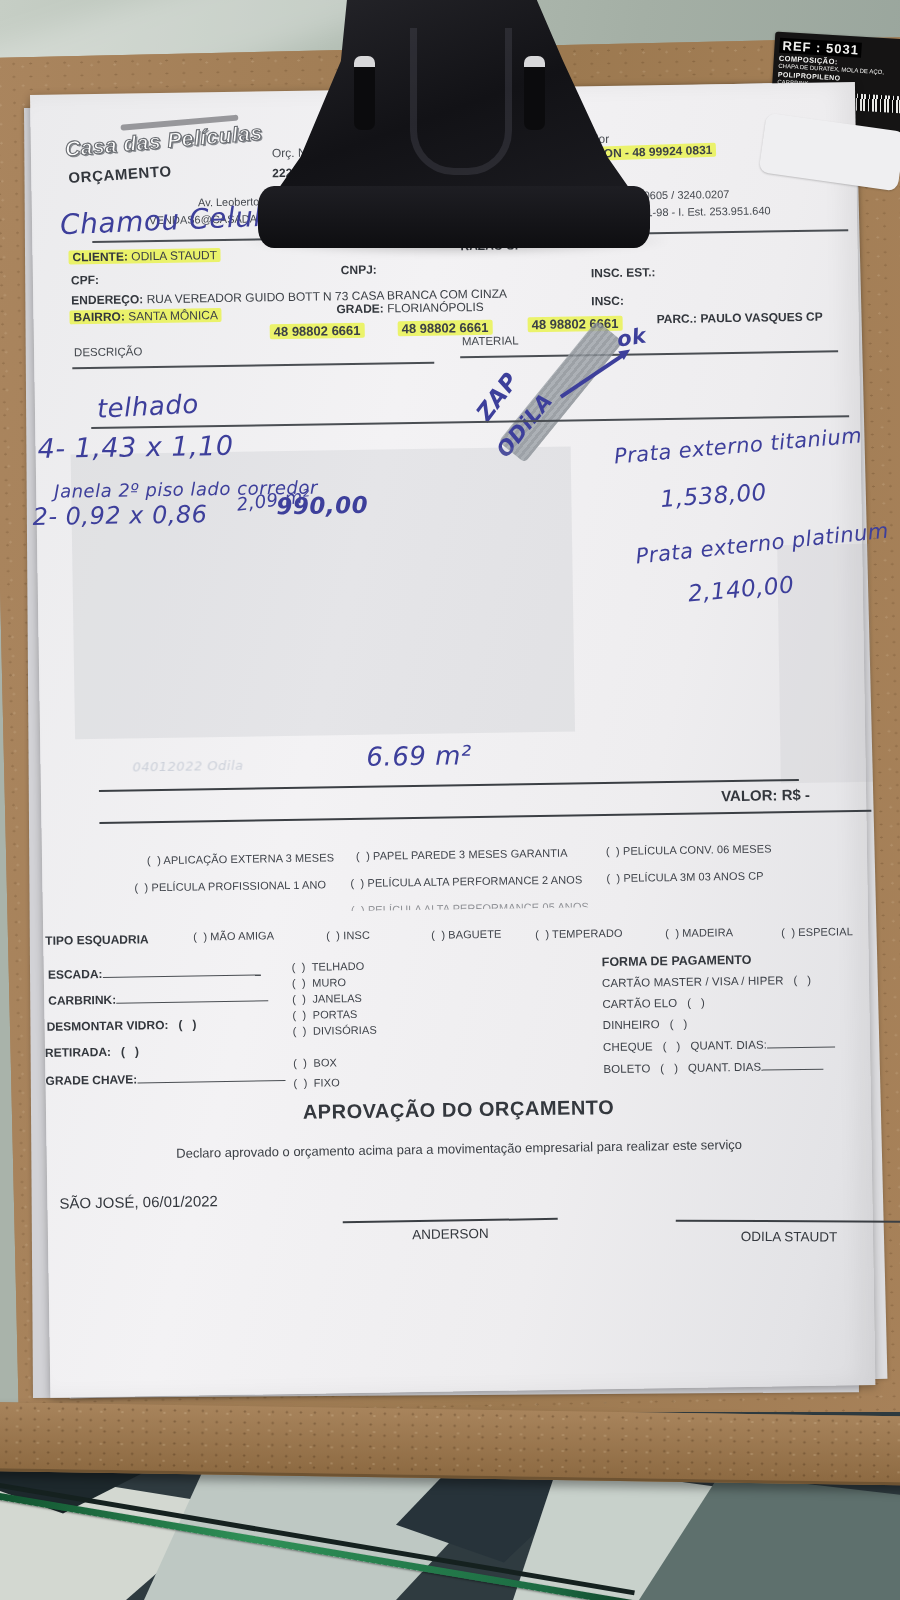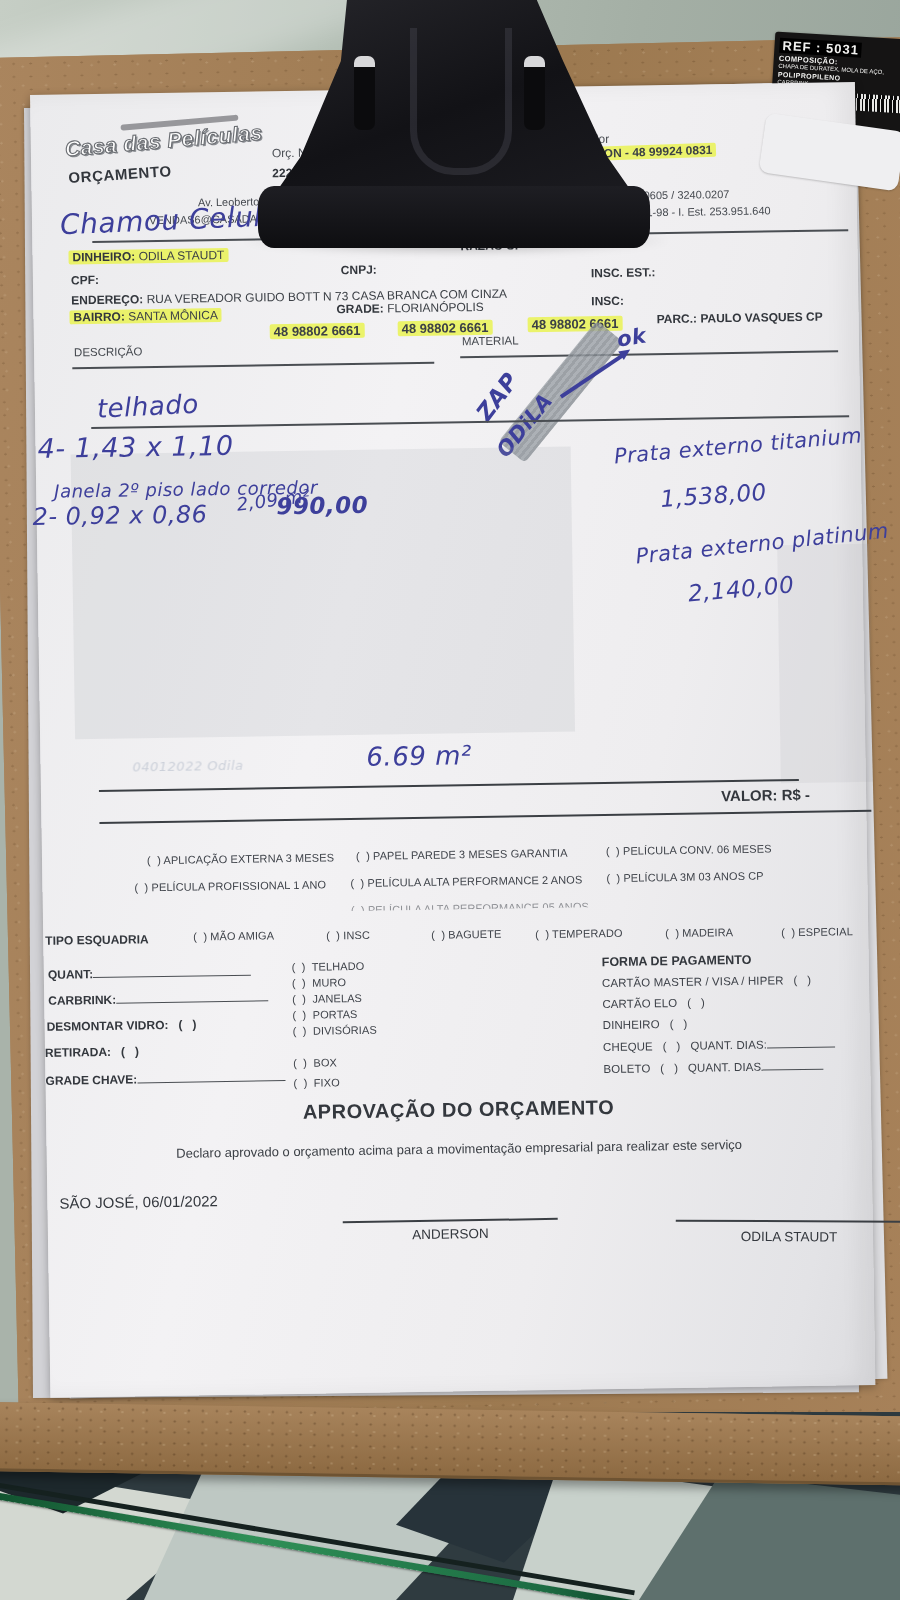--- a/index.html
+++ b/index.html
@@ -143,21 +143,21 @@
     <div class="a" style="left:527px;top:46px;color:#4a4e54;" data-bind="header.fields.3.label">Vendedor</div>
     <div class="a lbl" style="left:241px;top:75px;" data-bind="header.fields.0.value">22200</div>
     <div class="a" style="left:332px;top:72px;color:#44484e;" data-bind="header.fields.1.value">06/01/2022</div>
     <div class="a hl" style="left:518px;top:60px;font-weight:600;font-size:12px;color:#3c4046;transform:rotate(-1deg);" data-bind="header.fields.3.value">ANDERSON - 48 99924 0831</div>
 
     <div class="a" style="left:62px;top:104px;width:740px;text-align:center;font-size:11px;color:#45494f;" data-bind="header.address_line1">Av. Leoberto Leal, n 01 - Salas 2 - Barreiros - São José - SC - 88117-001 Fones: (48) 3240.0605 / 3240.0207</div>
     <div class="a" style="left:48px;top:121px;width:760px;text-align:center;font-size:11px;color:#45494f;" data-bind="header.address_line2">VENDAS6@CASADASPELICULAS.COM.BR - www.casadaspeliculas.com.br - CNPJ 03.319.178/0001-98 - I. Est. 253.951.640</div>
     <div class="a rule" style="left:60px;top:147px;width:756px;"></div>
     <div class="a hw" style="left:28px;top:108px;font-size:28px;transform:rotate(-1.5deg);" data-bind="hand.note">Chamou Celular do Paulo 1ªVz</div>
 
-    <div class="a" style="left:36px;top:156px;"><span class="hl"><b class="lbl" data-bind="client.cliente_label">DINHEIRO:</b> <span data-bind="client.cliente_value">ODILA STAUDT</span></span></div>
+    <div class="a" style="left:36px;top:156px;"><span class="hl"><b class="lbl" data-bind="client.cliente_label">CLIENTE:</b> <span data-bind="client.cliente_value">ODILA STAUDT</span></span></div>
     <div class="a lbl" style="left:428px;top:151px;" data-bind="client.razao_label">RAZÃO S:</div>
     <div class="a lbl" style="left:38px;top:179px;" data-bind="client.cpf_label">CPF:</div>
     <div class="a lbl" style="left:308px;top:173px;" data-bind="client.cnpj_label">CNPJ:</div>
     <div class="a lbl" style="left:558px;top:180px;" data-bind="client.insc_label">INSC. EST.:</div>
     <div class="a" style="left:38px;top:199px;"><b class="lbl" data-bind="client.endereco_label">ENDEREÇO:</b> <span data-bind="client.endereco_value">RUA VEREADOR GUIDO BOTT N 73 CASA BRANCA COM CINZA</span></div>
     <div class="a" style="left:36px;top:216px;"><span class="hl"><b class="lbl" data-bind="client.bairro_label">BAIRRO:</b> <span data-bind="client.bairro_value">SANTA MÔNICA</span></span></div>
     <div class="a" style="left:303px;top:212px;"><b class="lbl" data-bind="client.cidade_label">GRADE:</b> <span data-bind="client.cidade_value">FLORIANÓPOLIS</span></div>
     <div class="a lbl" style="left:558px;top:208px;" data-bind="client.resp_label">INSC:</div>
     <div class="a hl" style="left:236px;top:233px;font-size:13px;font-weight:600;" data-bind="client.phones.0">48 98802 6661</div>
     <div class="a hl" style="left:364px;top:232px;font-size:13px;font-weight:600;" data-bind="client.phones.1">48 98802 6661</div>
@@ -207,21 +207,21 @@
     <div class="a" style="left:308px;top:813px;height:8px;overflow:hidden;opacity:.55;"><span class="cb" data-bind="form.warranty3">(  ) PELÍCULA ALTA PERFORMANCE 05 ANOS</span></div>
 
     <div class="a lbl" style="left:2px;top:839px;font-size:12px;" data-bind="form.tipo_label">TIPO ESQUADRIA</div>
     <div class="a cb" style="left:150px;top:838px;" data-bind="form.tipo.0">(  ) MÃO AMIGA</div>
     <div class="a cb" style="left:283px;top:839px;" data-bind="form.tipo.1">(  ) INSC</div>
     <div class="a cb" style="left:388px;top:840px;" data-bind="form.tipo.2">(  ) BAGUETE</div>
     <div class="a cb" style="left:492px;top:841px;" data-bind="form.tipo.3">(  ) TEMPERADO</div>
     <div class="a cb" style="left:622px;top:842px;" data-bind="form.tipo.4">(  ) MADEIRA</div>
     <div class="a cb" style="left:738px;top:843px;" data-bind="form.tipo.5">(  ) ESPECIAL</div>
 
-    <div class="a" style="left:4px;top:872px;"><b class="lbl" data-bind="form.left.0">QUANT:</b><span class="fill" style="width:158px;"></span></div>
+    <div class="a" style="left:4px;top:872px;"><b class="lbl" data-bind="form.left.0">ESCADA:</b><span class="fill" style="width:158px;"></span></div>
     <div class="a" style="left:4px;top:898px;"><b class="lbl" data-bind="form.left.1">CARBRINK:</b><span class="fill" style="width:152px;"></span></div>
     <div class="a lbl" style="left:2px;top:925px;" data-bind="form.left.2">DESMONTAR VIDRO:   (   )</div>
     <div class="a lbl" style="left:0px;top:951px;" data-bind="form.left.3">RETIRADA:   (   )</div>
     <div class="a" style="left:0px;top:978px;"><b class="lbl" data-bind="form.left.4">GRADE CHAVE:</b><span class="fill" style="width:148px;"></span></div>
 
     <div class="a cb" style="left:248px;top:870px;" data-bind="form.mid.0">(  )  TELHADO</div>
     <div class="a cb" style="left:248px;top:886px;" data-bind="form.mid.1">(  )  MURO</div>
     <div class="a cb" style="left:248px;top:902px;" data-bind="form.mid.2">(  )  JANELAS</div>
     <div class="a cb" style="left:248px;top:918px;" data-bind="form.mid.3">(  )  PORTAS</div>
     <div class="a cb" style="left:248px;top:934px;" data-bind="form.mid.4">(  )  DIVISÓRIAS</div>

